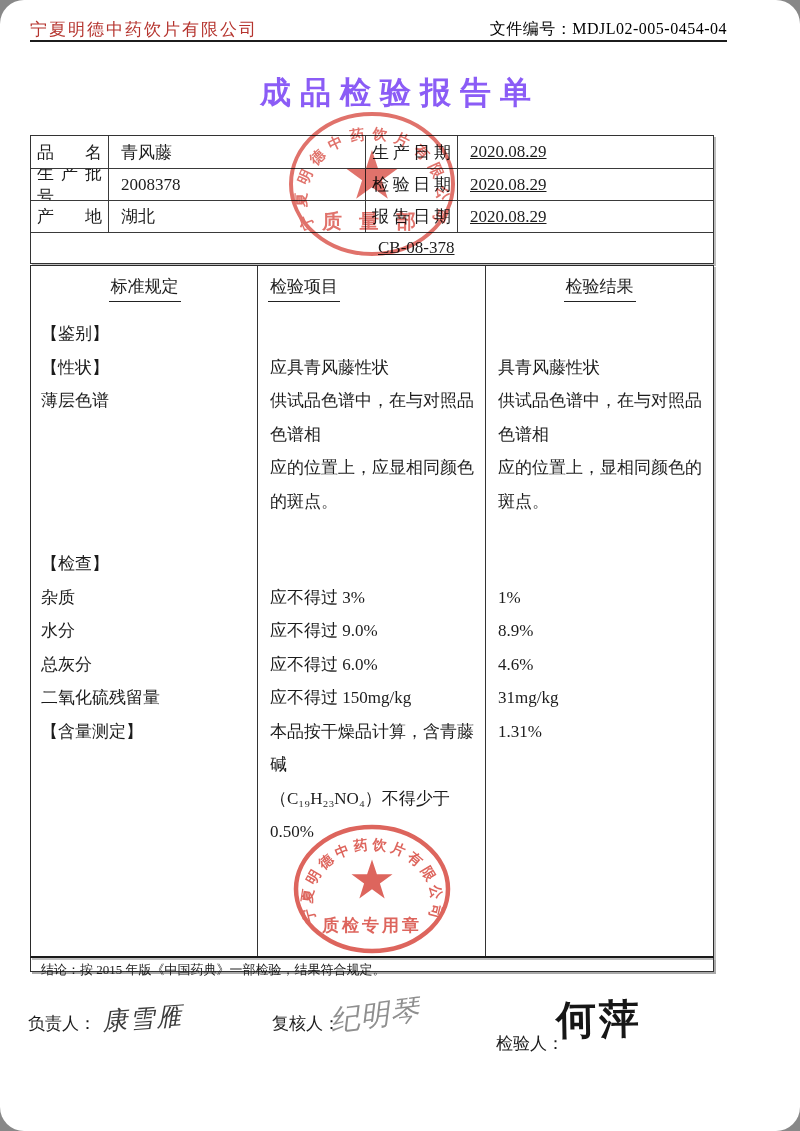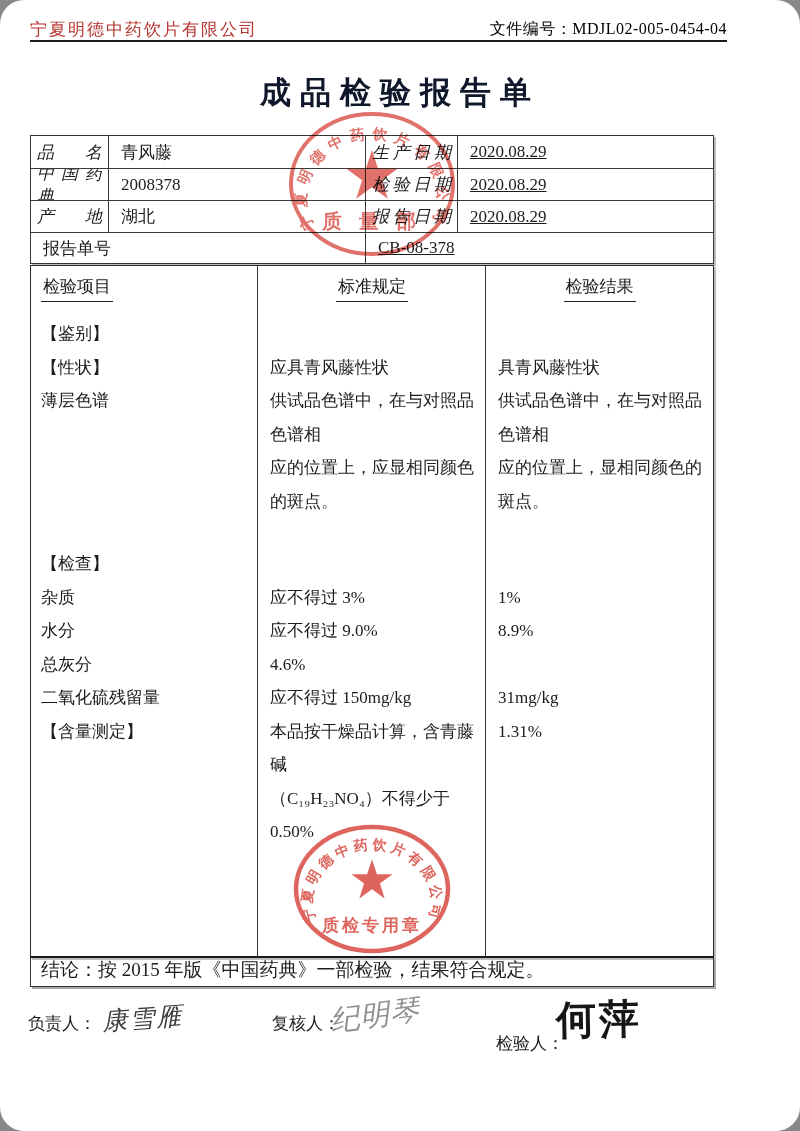--- a/index.html
+++ b/index.html
@@ -23,21 +23,21 @@
     font-size:16px;color:#000000;letter-spacing:.5px;
   }
   .hdr-rule{
     position:absolute;left:30px;top:40px;width:697px;height:2px;
     background:#1c1c1c;
   }
   
   .title{
     position:absolute;left:0;top:72px;width:800px;
     text-align:center;font-size:31px;font-weight:bold;
-    letter-spacing:9px;color:#0f172a;
+    letter-spacing:9px;color:#8b5cf6;
   }
   
   .info-table{
     position:absolute;left:30px;top:135px;width:684px;
     display:grid;
     grid-template-columns:78px 257px 92px 1fr;
     grid-template-rows:33px 32px 32px 30px;
     border:1px solid #333;
     box-sizing:border-box;
     box-shadow:2px 2px 0 #bdbdbd;
@@ -50,21 +50,21 @@
     display:flex;align-items:center;
     box-sizing:border-box;
     overflow:hidden;
   }
   .info-table .cell.last-col{border-right:none;text-decoration:underline;}
   .info-table .cell.last-row{border-bottom:none;}
   .jlabel span{
     display:block;width:100%;
     text-align:justify;text-align-last:justify;
   }
-  .info-table .cell.label{padding:0 6px;font-style:italic;}
+  .info-table .cell.label{padding:0 6px;}
   .info-table .cell.value{padding-left:12px;}
   .span2a{grid-column:1 / 3;}
   .span2b{grid-column:3 / 5;}
   
   .insp-table{
     position:absolute;left:30px;top:265px;width:684px;height:693px;
     border:1px solid #2a2a2a;border-bottom:2px solid #1a1a1a;
     box-sizing:border-box;
     box-shadow:2px 2px 0 #bdbdbd;
     font-size:17px;
@@ -84,25 +84,25 @@
   .irow{
     display:grid;grid-template-columns:227px 228px 227px;
     line-height:33.5px;
   }
   .irow .c1{padding-left:10px;}
   .irow .c2,.irow .c3{padding:0 8px 0 12px;white-space:pre-line;}
   .rows-wrap{margin-top:14px;}
   .gap-before{margin-top:29px;}
   
   .conclusion{
-    position:absolute;left:30px;top:958px;width:684px;height:29px;
+    position:absolute;left:30px;top:958px;width:684px;height:14px;
     border-left:1px solid #333;border-right:1px solid #333;border-bottom:1px solid #333;
     box-sizing:border-box;
     box-shadow:2px 2px 0 #a9a9a9;
-    font-size:19px;line-height:24px;
+    font-size:13px;line-height:24px;
     padding-left:10px;
   }
   
   .sig-label{position:absolute;font-size:17px;color:#1c1c1c;}
   .sig-name{position:absolute;font-style:italic;white-space:nowrap;}
   .sig1{left:102px;top:1002px;font-size:25px;color:#3c3c3c;transform:rotate(-4deg);letter-spacing:2px;}
   .sig2{left:330px;top:996px;font-size:29px;color:#8f8f8f;transform:rotate(-7deg);letter-spacing:1px;}
   .sig3{left:556px;top:992px;font-size:40px;color:#161616;transform:rotate(-1deg);letter-spacing:3px;font-weight:600;font-style:normal;}
   
   .stamp{position:absolute;mix-blend-mode:multiply;}
@@ -125,48 +125,47 @@
     <div class="cell label jlabel">
         <span>品名</span>
       </div>
     <div class="cell value">青风藤</div>
     <div class="cell label jlabel">
         <span>生产日期</span>
       </div>
     <div class="cell value last-col">2020.08.29</div>
 
     <div class="cell label jlabel">
-        <span>中国药典</span>
+        <span>生产批号</span>
       </div>
     <div class="cell value">2008378</div>
     <div class="cell label jlabel">
         <span>检验日期</span>
       </div>
     <div class="cell value last-col">2020.08.29</div>
 
     <div class="cell label jlabel">
         <span>产地</span>
       </div>
     <div class="cell value">湖北</div>
     <div class="cell label jlabel">
         <span>报告日期</span>
       </div>
     <div class="cell value last-col">2020.08.29</div>
 
-    <div class="cell value last-row span2a">报告单号</div>
     <div class="cell value last-row last-col span2b">CB-08-378</div>
   </div>
 
   <div class="insp-table">
     <div class="vline v1"></div>
     <div class="vline v2"></div>
 
     <div class="insp-head">
+      <div class="h"><span>标准规定</span></div>
       <div class="h left"><span>检验项目</span></div>
-      <div class="h"><span>标准规定</span></div>
       <div class="h"><span>检验结果</span></div>
     </div>
 
     <div class="rows-wrap">
       <div class="irow">
         <div class="c1">【鉴别】</div>
         <div class="c2"></div>
         <div class="c3"></div>
       </div>
       <div class="irow">
@@ -191,20 +190,21 @@
         <div class="c2">应不得过 3%</div>
         <div class="c3">1%</div>
       </div>
       <div class="irow">
         <div class="c1">水分</div>
         <div class="c2">应不得过 9.0%</div>
         <div class="c3">8.9%</div>
       </div>
       <div class="irow">
         <div class="c1">总灰分</div>
+        <div class="c2">应不得过 6.0%</div>
         <div class="c3">4.6%</div>
       </div>
       <div class="irow">
         <div class="c1">二氧化硫残留量</div>
         <div class="c2">应不得过 150mg/kg</div>
         <div class="c3">31mg/kg</div>
       </div>
       <div class="irow">
         <div class="c1">【含量测定】</div>
         <div class="c2">本品按干燥品计算，含青藤碱

